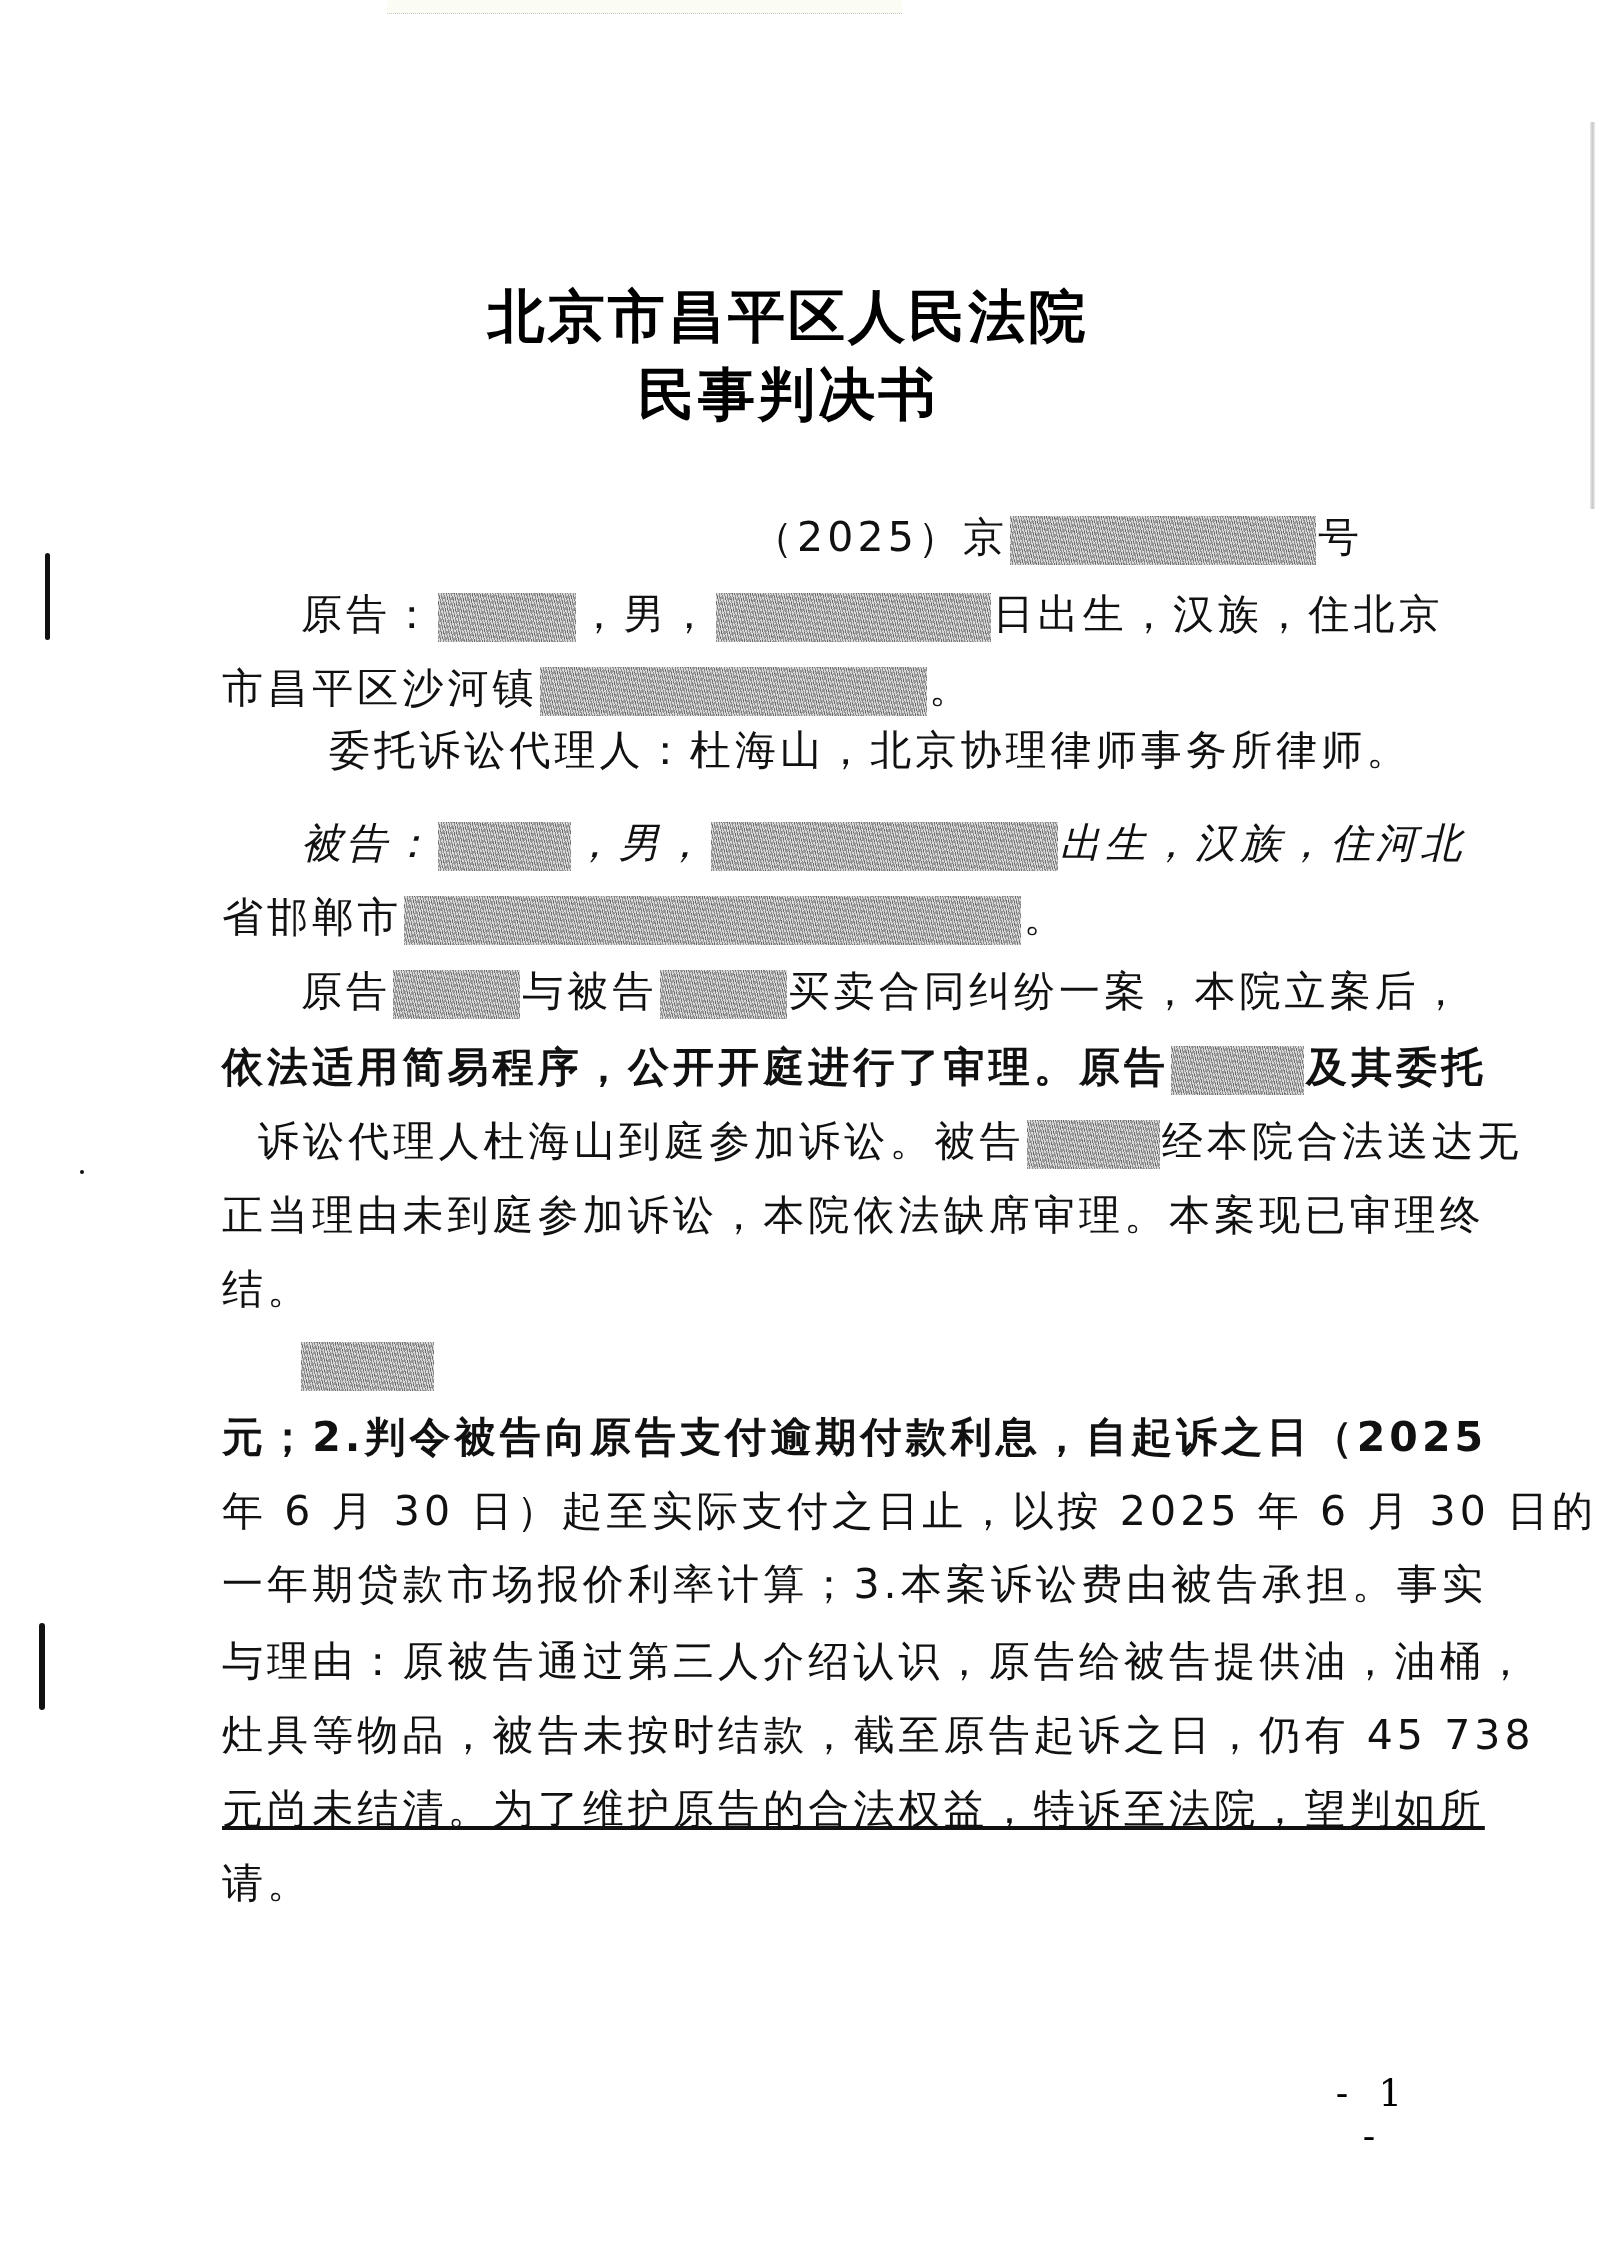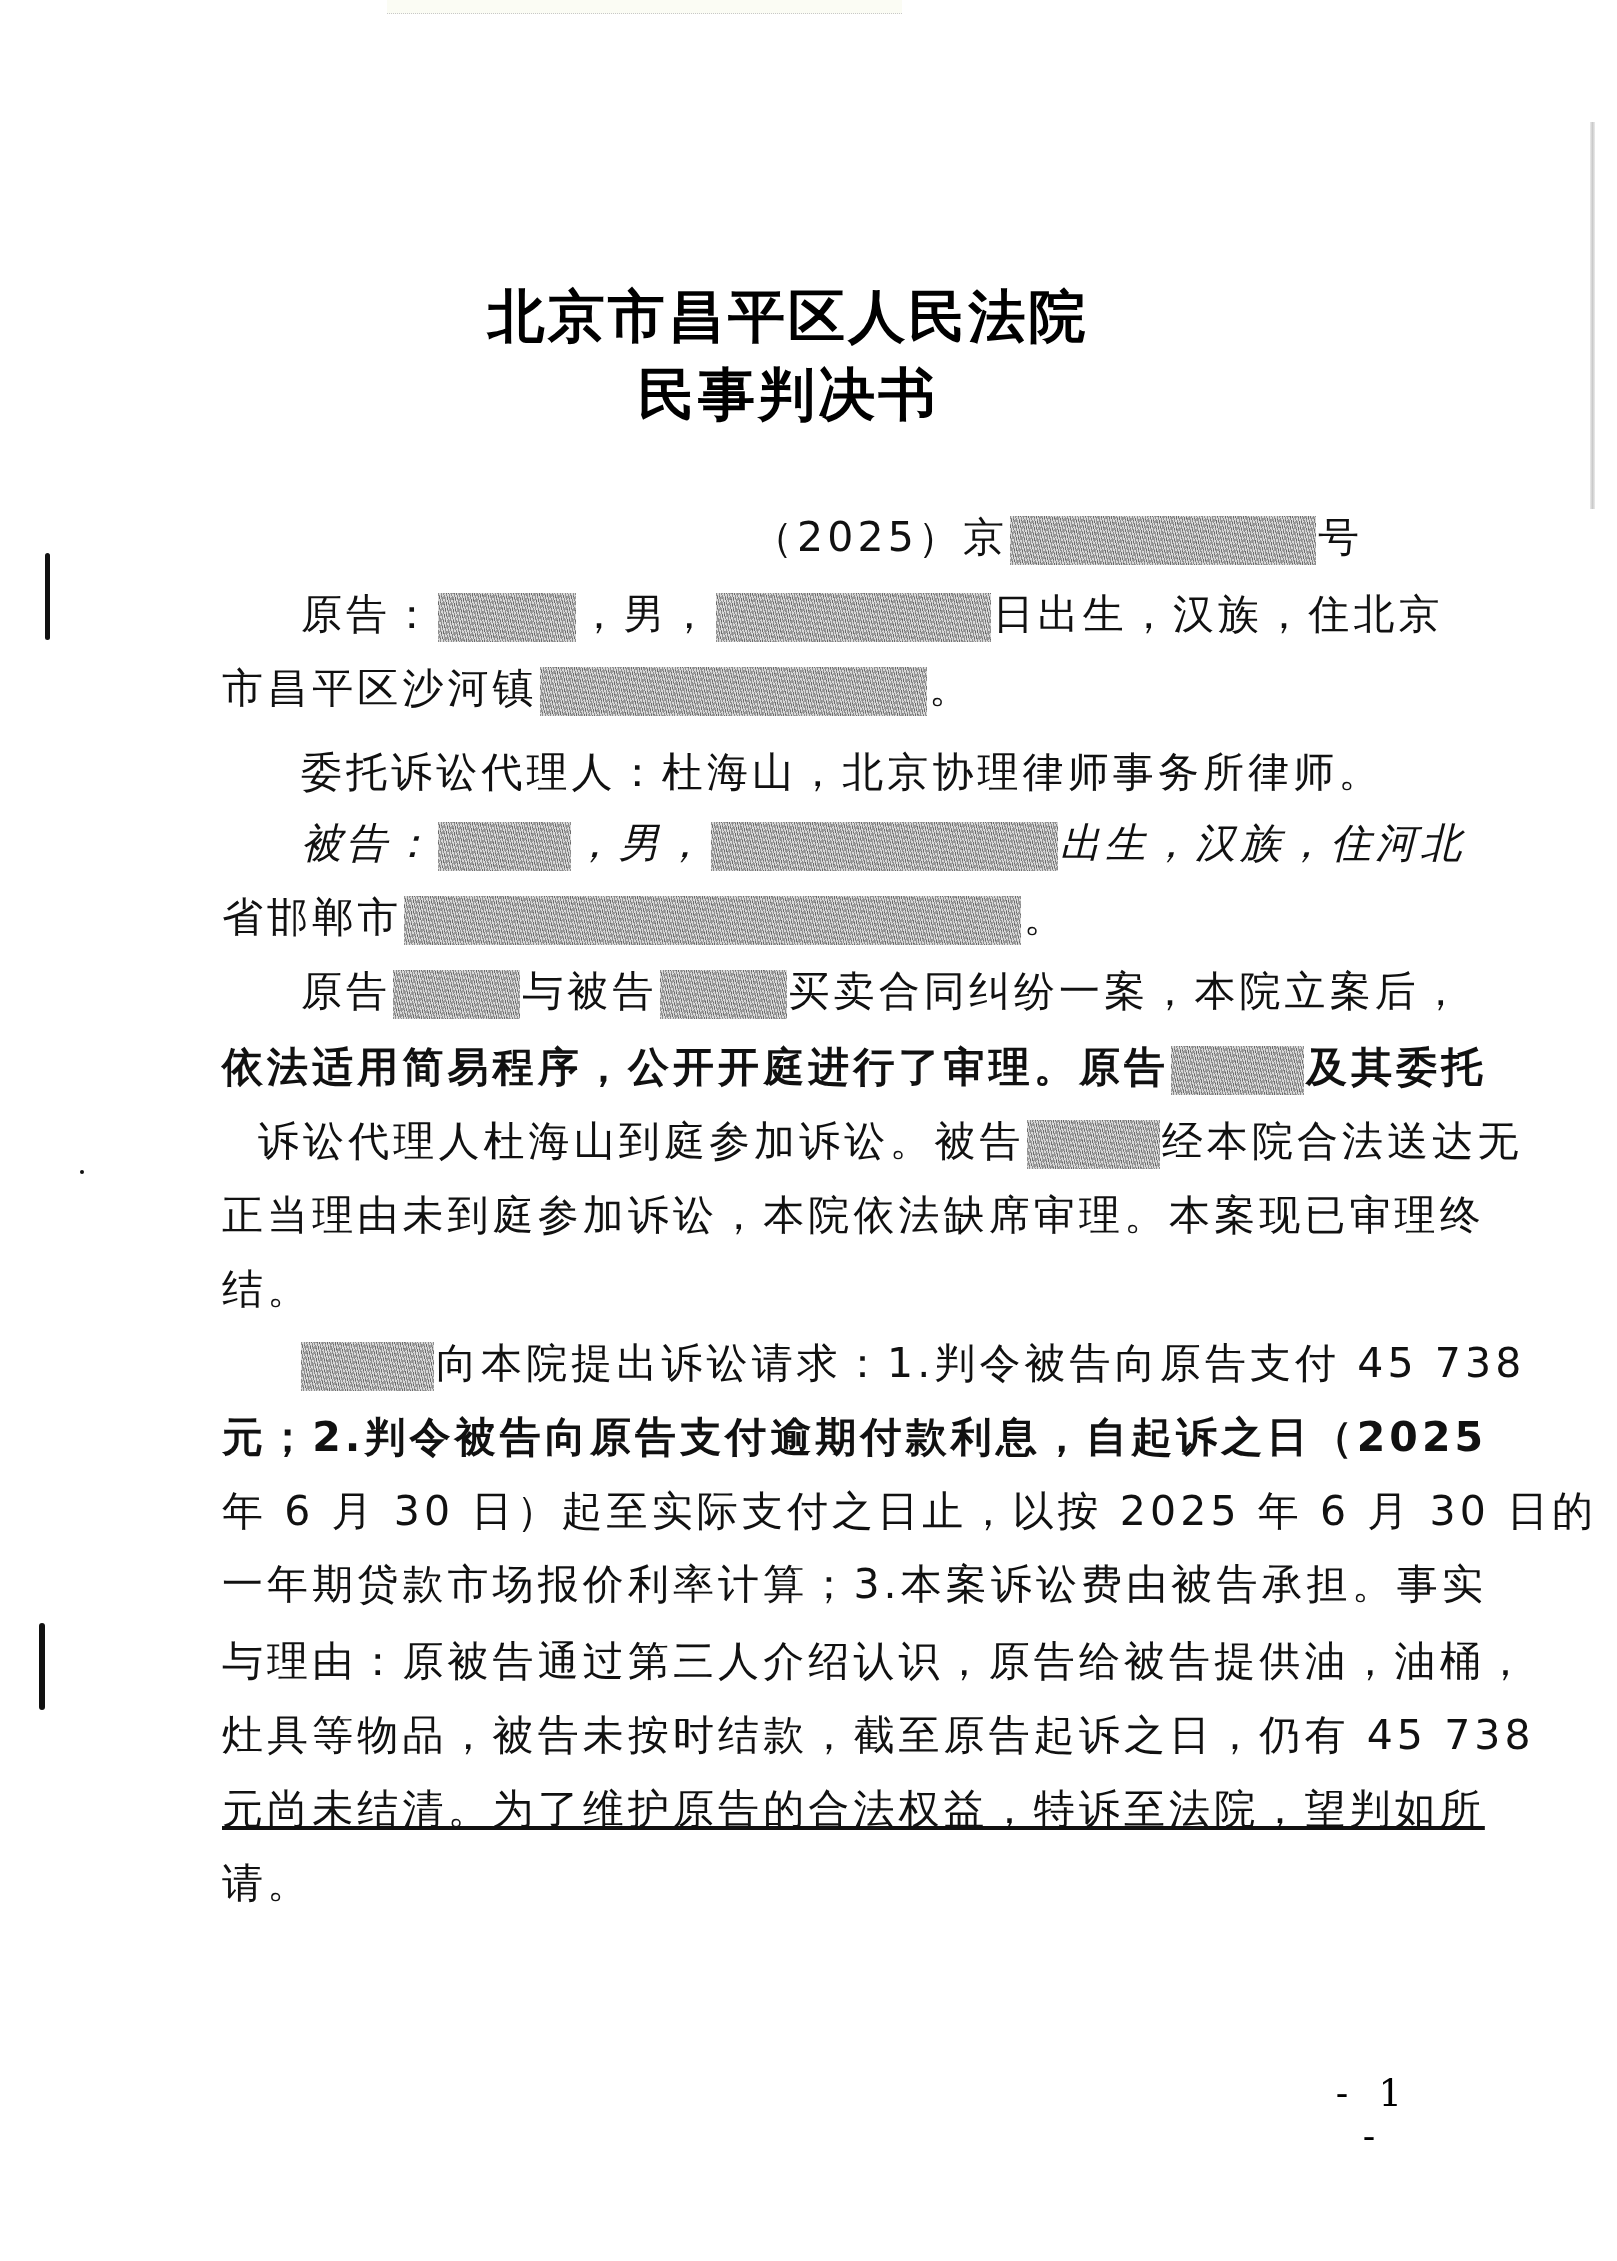--- a/index.html
+++ b/index.html
@@ -62,21 +62,21 @@
   <span>（2025）京</span><span class="redact" style="width:306px;"></span><span>号</span>
 </div>
 
 <div class="line indent" style="top:589px;">
   <span>原告：</span><span class="redact" style="width:138px;"></span><span>，男，</span><span class="redact" style="width:275px;"></span><span>日出生，汉族，住北京</span>
 </div>
 <div class="line" style="top:663px;">
   <span>市昌平区沙河镇</span><span class="redact" style="width:387px;"></span><span>。</span>
 </div>
 
-<div class="line indent" style="top:747px;">委托诉讼代理人：杜海山，北京协理律师事务所律师。</div>
+<div class="line indent" style="top:725px;margin-left:28px;">委托诉讼代理人：杜海山，北京协理律师事务所律师。</div>
 
 <div class="line indent" style="top:818px;font-style:italic;">
   <span>被告：</span><span class="redact" style="width:133px;"></span><span>，男，</span><span class="redact" style="width:347px;"></span><span>出生，汉族，住河北</span>
 </div>
 <div class="line" style="top:892px;">
   <span>省邯郸市</span><span class="redact" style="width:617px;"></span><span>。</span>
 </div>
 
 <div class="line indent" style="top:966px;">
   <span>原告</span><span class="redact" style="width:127px;"></span><span>与被告</span><span class="redact" style="width:127px;"></span><span>买卖合同纠纷一案，本院立案后，</span>
@@ -84,21 +84,21 @@
 <div class="line" style="top:1042px;font-weight:bold;">
   <span>依法适用简易程序，公开开庭进行了审理。原告</span><span class="redact" style="width:133px;"></span><span>及其委托</span>
 </div>
 <div class="line" style="top:1116px;margin-left:36px;">
   <span>诉讼代理人杜海山到庭参加诉讼。被告</span><span class="redact" style="width:133px;"></span><span>经本院合法送达无</span>
 </div>
 <div class="line" style="top:1190px;text-align:center;">正当理由未到庭参加诉讼，本院依法缺席审理。本案现已审理终</div>
 <div class="line" style="top:1264px;">结。</div>
 
 <div class="line indent" style="top:1338px;">
-  <span class="redact" style="width:133px;margin-left:0;"></span><span>向本院提出诉讼请求：1.判令被告向原告支付 45 738</span>
+  <span class="redact" style="width:133px;margin-left:0;"></span>
 </div>
 <div class="line" style="top:1412px;font-weight:bold;">元；2.判令被告向原告支付逾期付款利息，自起诉之日（2025</div>
 <div class="line" style="top:1486px;">年 6 月 30 日）起至实际支付之日止，以按 2025 年 6 月 30 日的</div>
 <div class="line" style="top:1559px;">一年期贷款市场报价利率计算；3.本案诉讼费由被告承担。事实</div>
 <div class="line" style="top:1636px;">与理由：原被告通过第三人介绍认识，原告给被告提供油，油桶，</div>
 <div class="line" style="top:1710px;">灶具等物品，被告未按时结款，截至原告起诉之日，仍有 45 738</div>
 <div class="line" style="top:1784px;text-decoration:underline;">元尚未结清。为了维护原告的合法权益，特诉至法院，望判如所</div>
 <div class="line" style="top:1858px;">请。</div>
 
 <div class="page-num">- 1 -</div>

